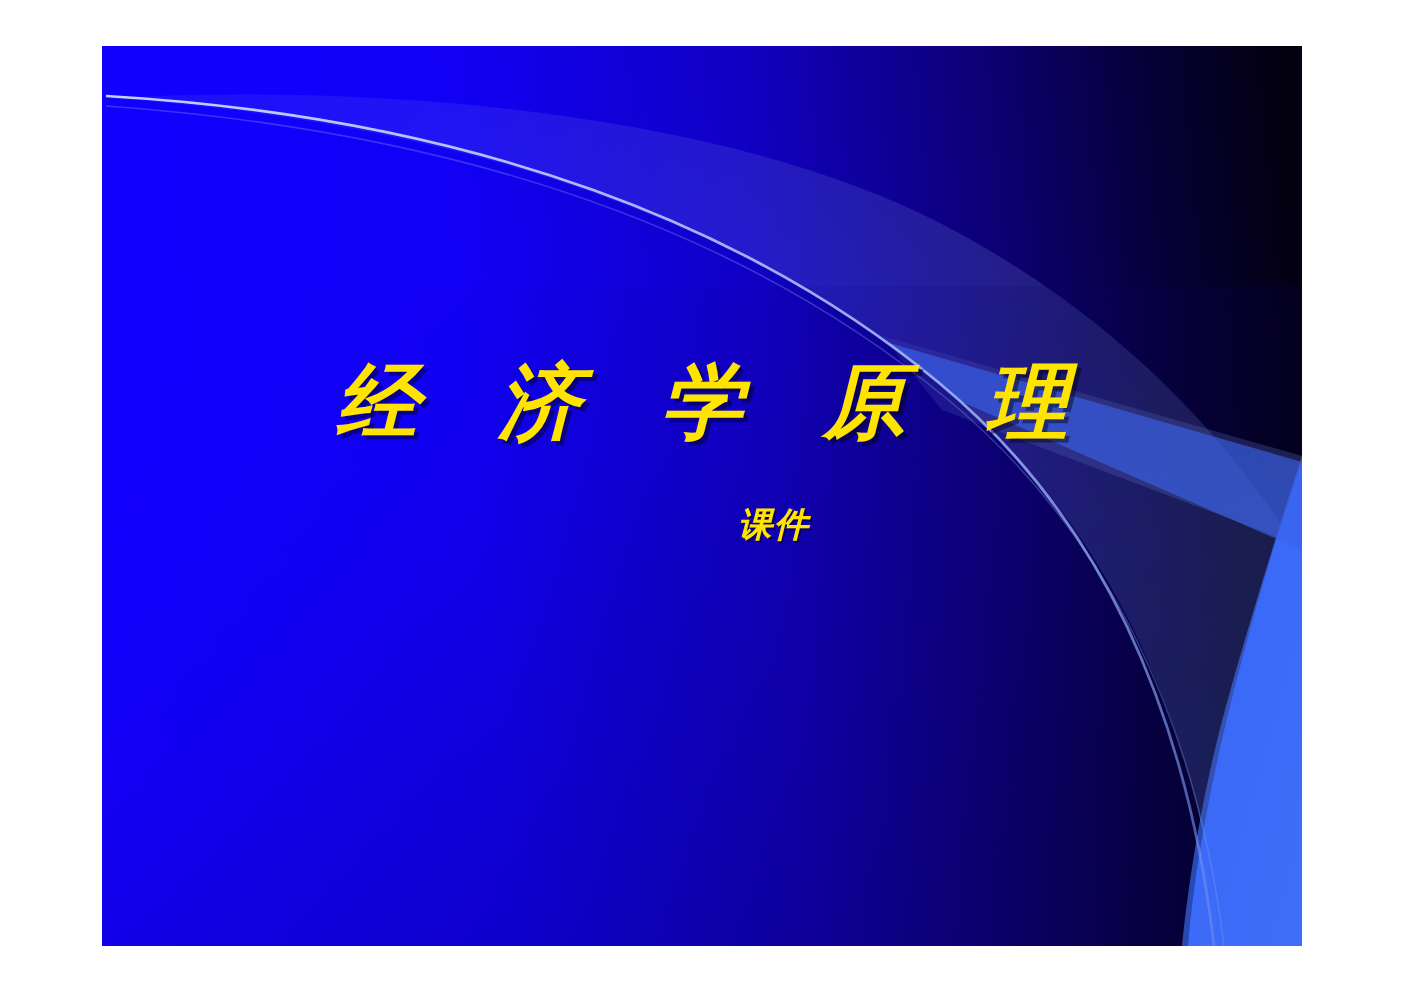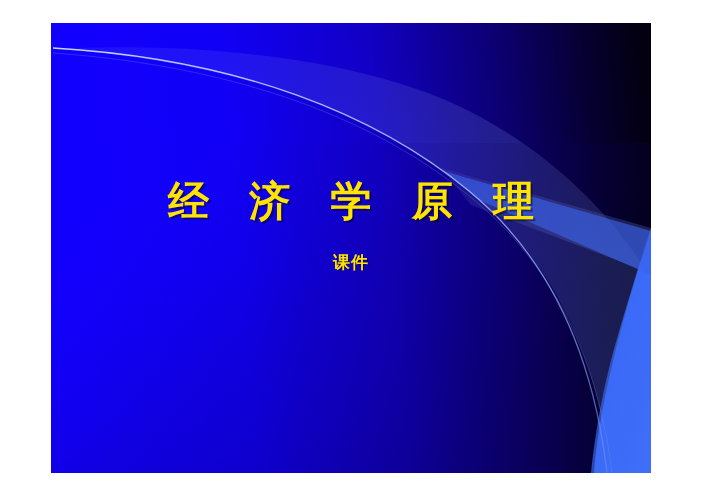--- a/index.html
+++ b/index.html
@@ -23,20 +23,21 @@
 
   
   #slide {
     position: absolute;
     left: 51px;
     top: 23px;
     width: 600px;
     height: 450px;
     overflow: hidden;
     background: #0369a1;
+    font-style: italic;
   }
 
   #slide-bg {
     position: absolute;
     left: 0;
     top: 0;
     width: 600px;
     height: 450px;
     display: block;
   }
@@ -75,20 +76,21 @@
     top: 228px;
     width: 600px;
     text-align: center;
     color: #ffe400;
     font-size: 17px;
     font-weight: bold;
     letter-spacing: 1px;
     text-shadow: 1px 1px 0 rgba(0,0,0,0.40);
     font-family: "DejaVu Sans", "Liberation Sans", sans-serif;
     white-space: nowrap;
+    padding-left: 36px;
   }
 </style>
 </head>
 <body>
 
 <div id="screen">
 
   <div id="slide">
 
     <svg id="slide-bg" viewBox="0 0 600 450" preserveAspectRatio="none">

